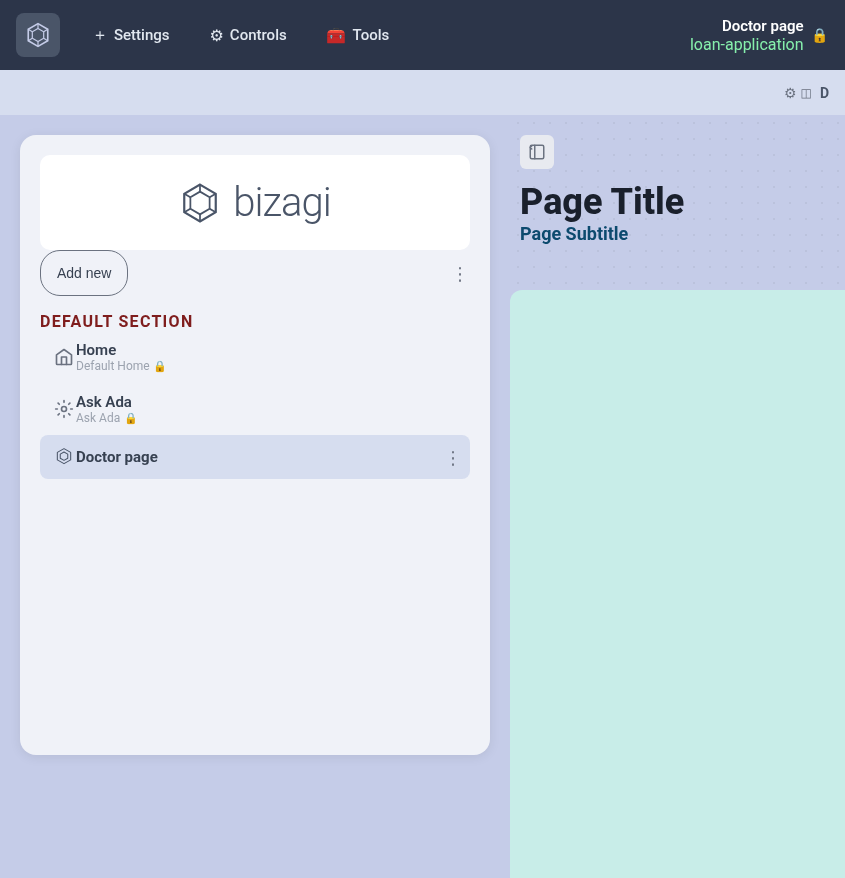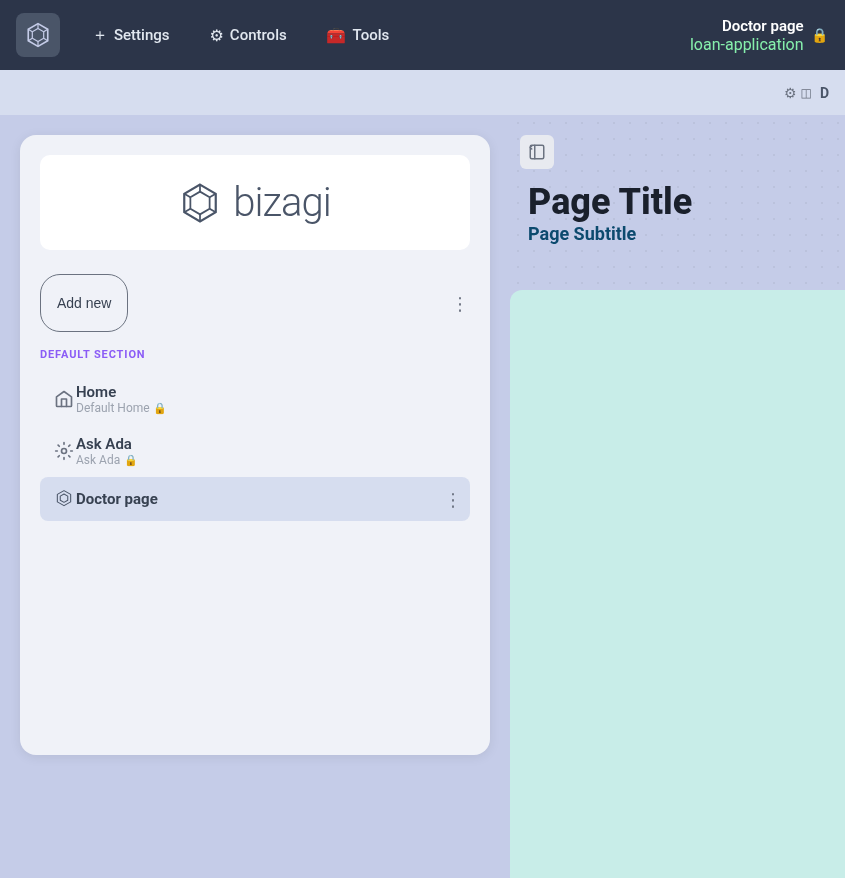--- a/index.html
+++ b/index.html
@@ -113,21 +113,20 @@
     }
 
     
     .logo-area {
       background: #fff;
       border-radius: 10px;
       padding: 24px;
       display: flex;
       align-items: center;
       justify-content: center;
-      margin-bottom: 24px;
     }
     .bizagi-logo {
       display: flex;
       align-items: center;
       gap: 12px;
     }
     .bizagi-logo svg {
       width: 42px;
       height: 42px;
     }
@@ -142,40 +141,40 @@
     .add-new-row {
       display: flex;
       align-items: center;
       justify-content: space-between;
       margin-bottom: 16px;
     }
     .add-new-btn {
       border: 1.5px solid #6b7280;
       background: transparent;
       border-radius: 20px;
-      padding: 20px 16px;
+      padding: 14px 16px;
       font-size: 14px;
       color: #374151;
       cursor: pointer;
       font-weight: 500;
     }
     .three-dots {
       color: #6b7280;
       font-size: 18px;
       cursor: pointer;
       letter-spacing: 1px;
     }
 
     
     .section-label {
-      font-size: 11px;
+      font-size: 16px;
       font-weight: 700;
-      color: #8b5cf6;
+      color: #7f1d1d;
       letter-spacing: 0.08em;
-      margin-bottom: 12px;
+      margin-bottom: 0;
       text-transform: uppercase;
     }
 
     
     .nav-list-item {
       display: flex;
       align-items: center;
       padding: 10px 8px 10px 12px;
       border-radius: 8px;
       cursor: pointer;
@@ -240,21 +239,20 @@
       cursor: pointer;
       color: #6b7280;
       font-size: 16px;
     }
 
     
     .preview-page-title {
       position: absolute;
       top: 68px;
       left: 10px;
-      margin-left: 8px;
     }
     .preview-page-title .big-title {
       font-size: 36px;
       font-weight: 800;
       color: #1a202c;
       line-height: 1.1;
     }
     .preview-page-title .big-subtitle {
       font-size: 18px;
       font-weight: 700;

